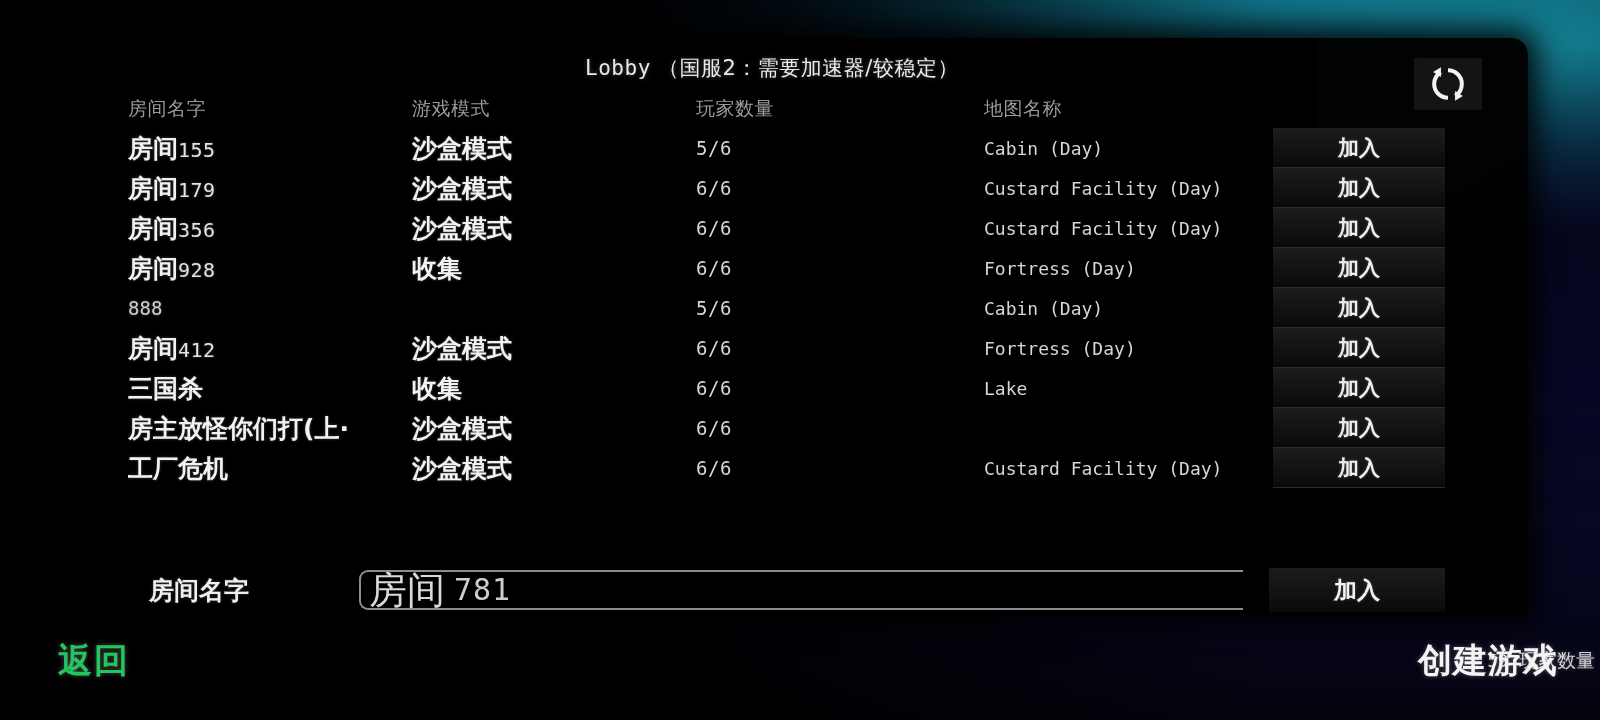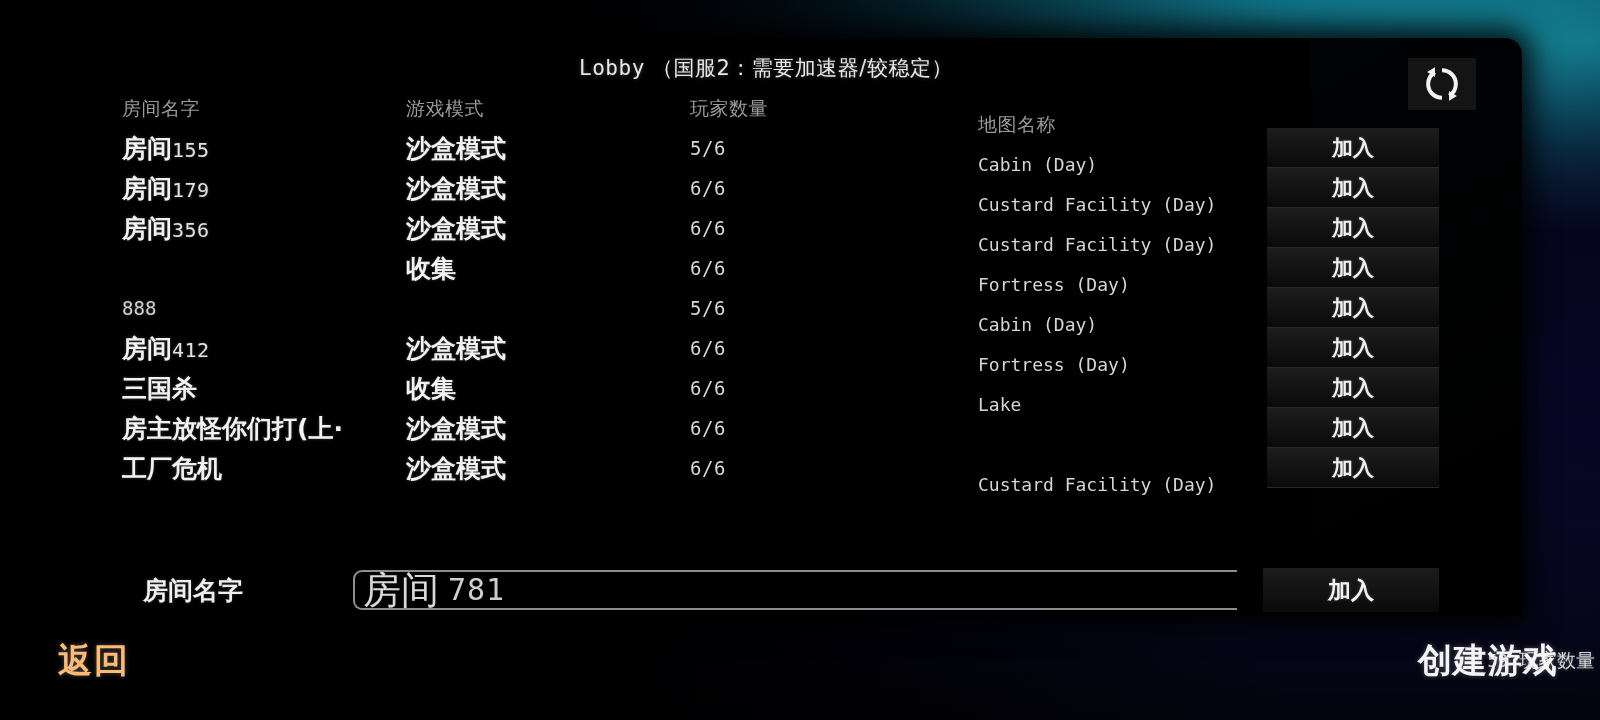--- a/index.html
+++ b/index.html
@@ -36,21 +36,21 @@
   .bg-vignette-left {
     background: linear-gradient(90deg, #000 0%, #000 26%, rgba(0,0,0,0.92) 40%, rgba(0,0,0,0.45) 62%, rgba(0,0,0,0) 80%);
   }
   .bg-vignette-bottom {
     background: linear-gradient(180deg, rgba(0,0,0,0) 52%, rgba(0,0,0,0.25) 72%, rgba(0,0,0,0.55) 88%, rgba(0,0,0,0.8) 100%);
   }
 
   
   #lobby-panel {
     position: absolute;
-    left: 10px;
+    left: 16px;
     top: 38px;
     width: 1512px;
     height: 578px;
     background: linear-gradient(150deg, #050a0c 0%, #030507 30%, #010203 60%, #000 100%);
     border-top-right-radius: 16px;
     border-bottom-right-radius: 2px;
     box-shadow: 0 0 28px 10px rgba(0,0,0,0.85);
     padding-left: 44px;
   }
   
@@ -104,21 +104,21 @@
     top: 0;
     height: 40px;
     display: flex;
     align-items: center;
     white-space: nowrap;
     overflow: hidden;
   }
   .col-name  { left: 112px; width: 290px; }
   .col-mode  { left: 396px; width: 270px; }
   .col-count { left: 680px; width: 270px; }
-  .col-map   { left: 968px; width: 300px; margin-top: 16px; }
+  .col-map   { left: 968px; width: 300px; }
 
   
   .table-header { height: 38px; }
   .table-header .col { height: 38px; }
   .table-header .col span {
     color: #9a9a9a;
     font-size: 19px;
     font-weight: 400;
     letter-spacing: 0.5px;
   }
@@ -260,21 +260,21 @@
     position: absolute;
     left: 0;
     top: 628px;
     width: 1600px;
     height: 92px;
   }
   #back-button {
     position: absolute;
     left: 58px;
     top: 10px;
-    color: #fdba74;
+    color: #22c55e;
     font-size: 34px;
     font-weight: 700;
     letter-spacing: 2px;
     cursor: pointer;
     text-shadow: 0 0 5px rgba(255,255,255,0.3);
   }
   #player-total {
     position: absolute;
     left: 0; right: 5px;
     top: 20px;
@@ -390,20 +390,23 @@
             </div>
             <div class="col col-count">
               <span class="room-count">6/6</span>
             </div>
             <div class="col col-map">
               <span class="room-map">Custard Facility (Day)</span>
             </div>
             <div class="join-btn">加入</div>
           </div>
           <div class="table-row">
+            <div class="col col-name">
+              <span class="room-name">房间<span class="num">928</span></span>
+            </div>
             <div class="col col-mode">
               <span class="room-mode">收集</span>
             </div>
             <div class="col col-count">
               <span class="room-count">6/6</span>
             </div>
             <div class="col col-map">
               <span class="room-map">Fortress (Day)</span>
             </div>
             <div class="join-btn">加入</div>

